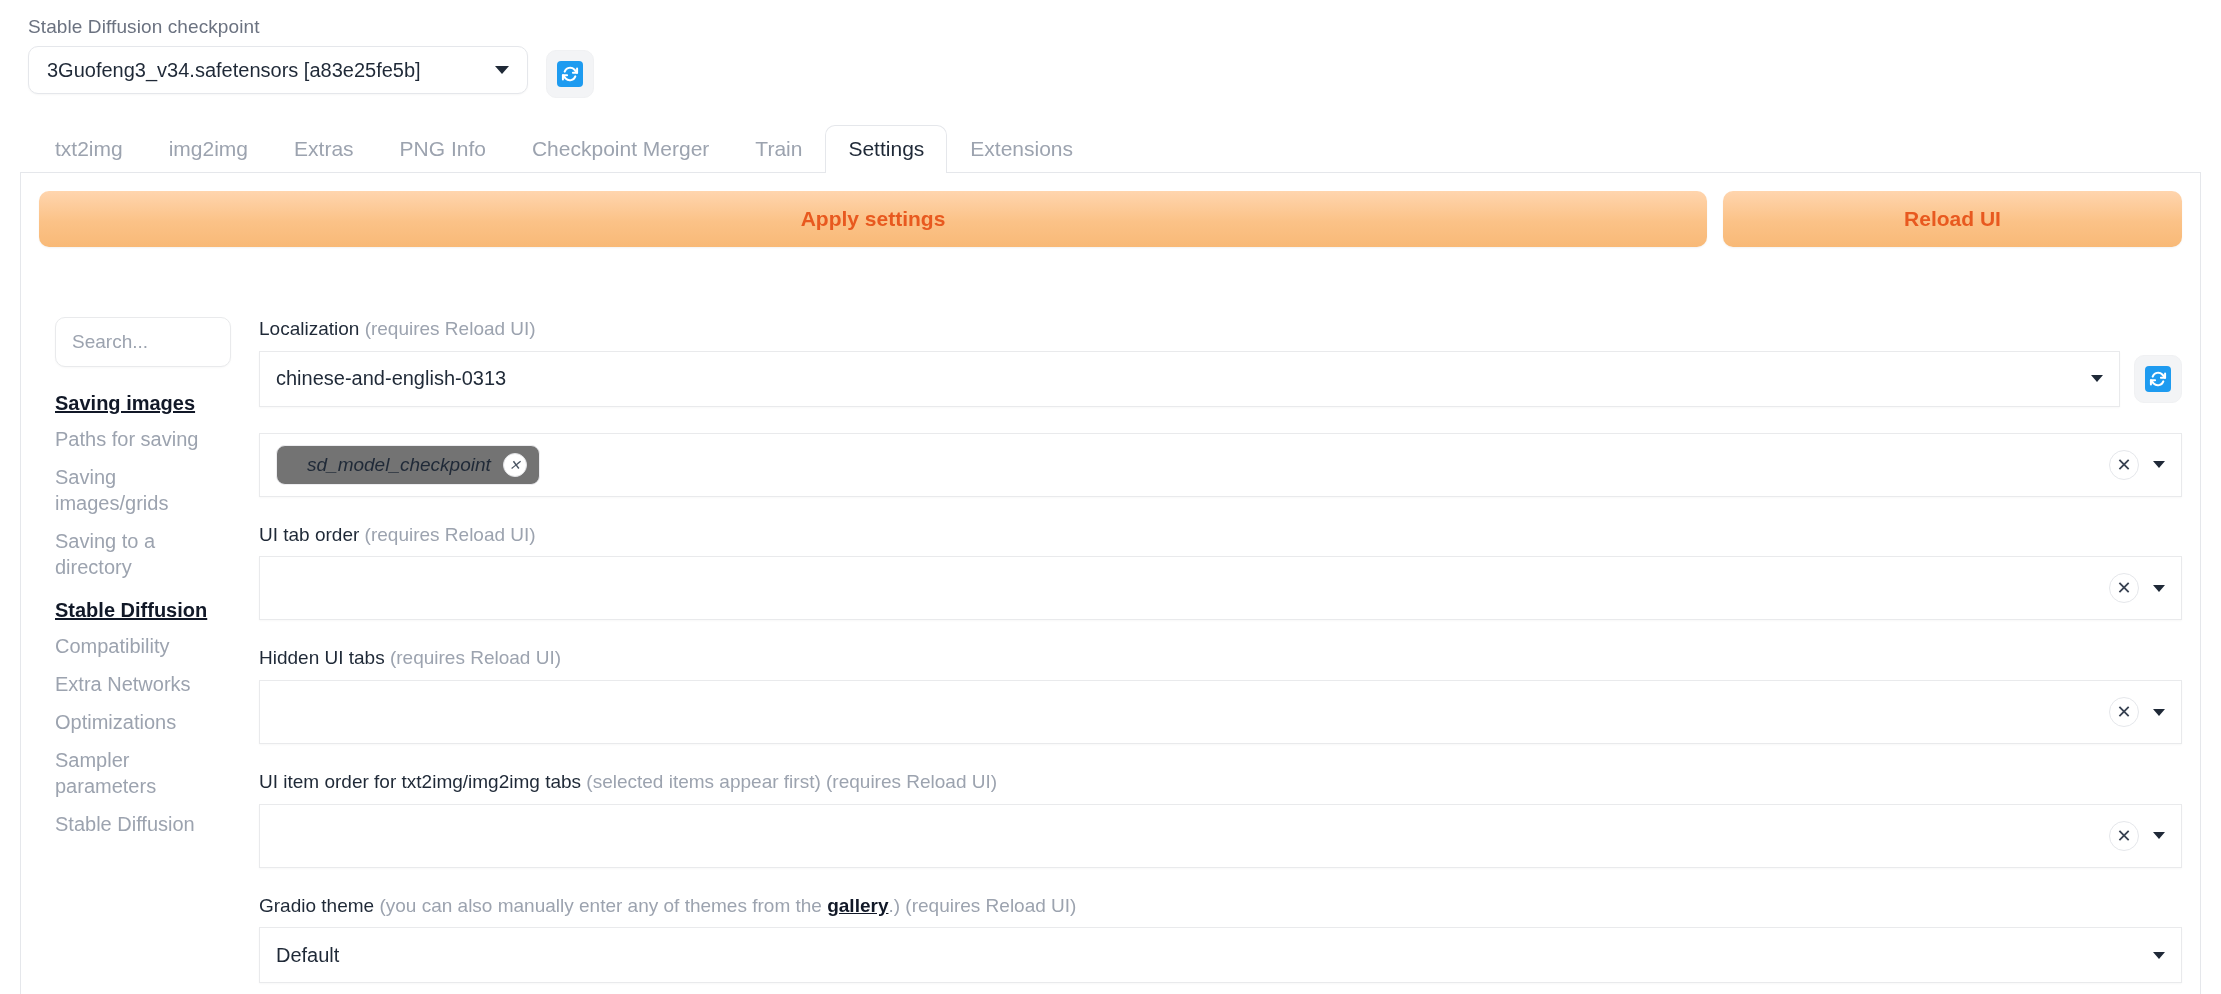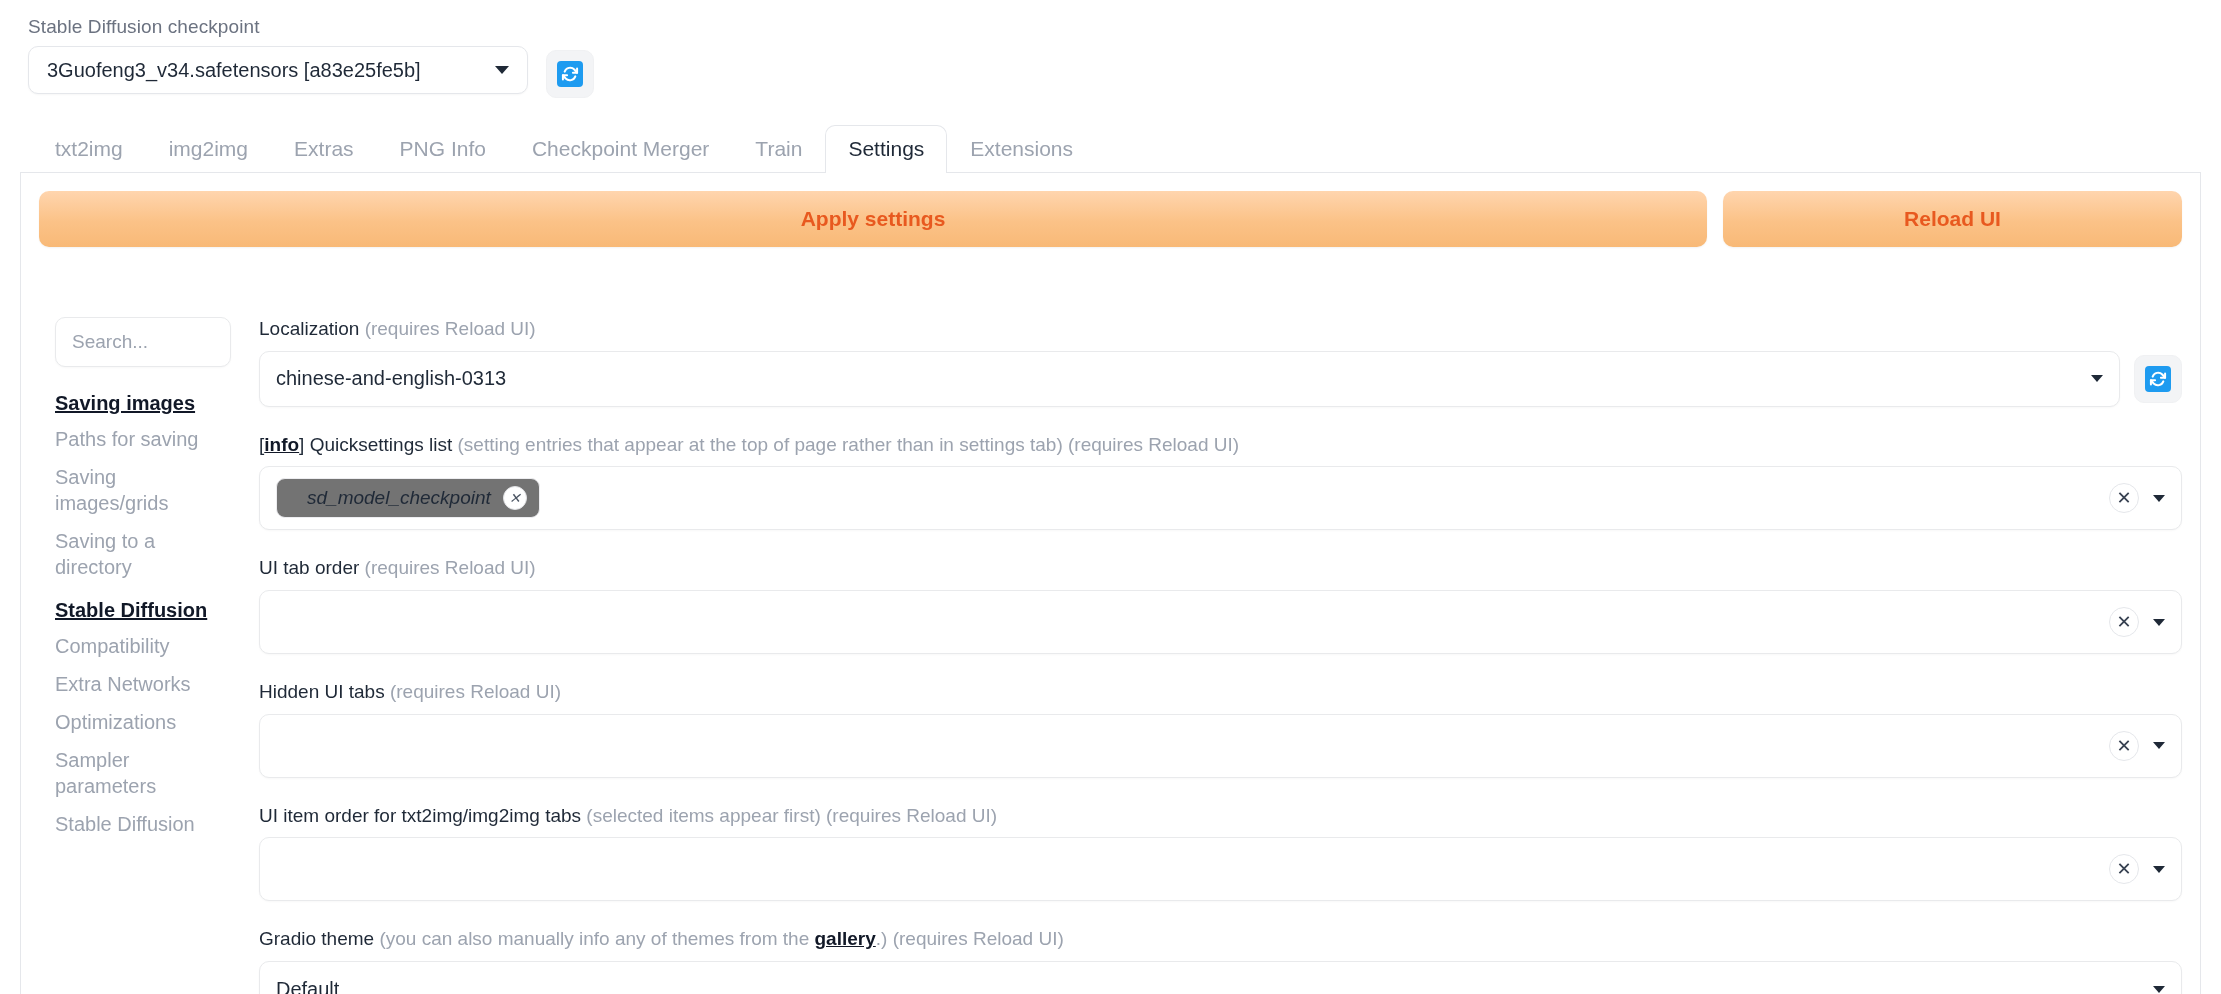--- a/index.html
+++ b/index.html
@@ -217,21 +217,21 @@
   .field-control-row {
     display: flex;
     align-items: flex-start;
     gap: 14px;
   }
   .ctrl {
     flex: 1;
     min-width: 0;
     background: #fff;
     border: 1px solid #e9eaec;
-    border-radius: 10px;
+    border-radius: 0;
     box-shadow: 0 1px 2px rgba(0,0,0,.03);
     display: flex;
     align-items: center;
     padding: 0 16px;
     position: relative;
   }
   .ctrl.h-single { height: 56px; }
   .ctrl.h-multi { height: 64px; }
   .ctrl .value { font-size: 20px; color: #1f2937; }
   .ctrl-right {
@@ -366,25 +366,20 @@
                   <polyline points="3.5 18.5 3.5 13.5 8.5 13.5"></polyline>
                   <path d="M5.6 9.2a7 7 0 0 1 11.6-2.6l3.3 3.9"></path>
                   <path d="M18.4 14.8a7 7 0 0 1-11.6 2.6l-3.3-3.9"></path>
                 </svg>
               </span>
             </div>
           </div>
         </div>
 
         <div class="field">
-          <div class="field-label">
-            <span>[</span><span class="info-link">info</span><span>]</span>
-            <span>Quicksettings list</span>
-            <span class="hint">(setting entries that appear at the top of page rather than in settings tab) (requires Reload UI)</span>
-          </div>
           <div class="field-control-row">
             <div class="ctrl h-multi">
               <span class="token">
                 <span>sd_model_checkpoint</span>
                 <span class="tok-x">✕</span>
               </span>
               <span class="ctrl-right">
                 <span class="clear-x">✕</span>
                 <span class="caret-sm"></span>
               </span>
@@ -433,21 +428,21 @@
                 <span class="clear-x">✕</span>
                 <span class="caret-sm"></span>
               </span>
             </div>
           </div>
         </div>
 
         <div class="field">
           <div class="field-label">
             <span>Gradio theme</span>
-            <span class="hint">(you can also manually info any of themes from the </span><span class="gallery-link">gallery</span><span class="hint">.) (requires Reload UI)</span>
+            <span class="hint">(you can also manually enter any of themes from the </span><span class="gallery-link">gallery</span><span class="hint">.) (requires Reload UI)</span>
           </div>
           <div class="field-control-row">
             <div class="ctrl h-single">
               <span class="value">Default</span>
               <span class="ctrl-right">
                 <span class="caret-sm"></span>
               </span>
             </div>
           </div>
         </div>

